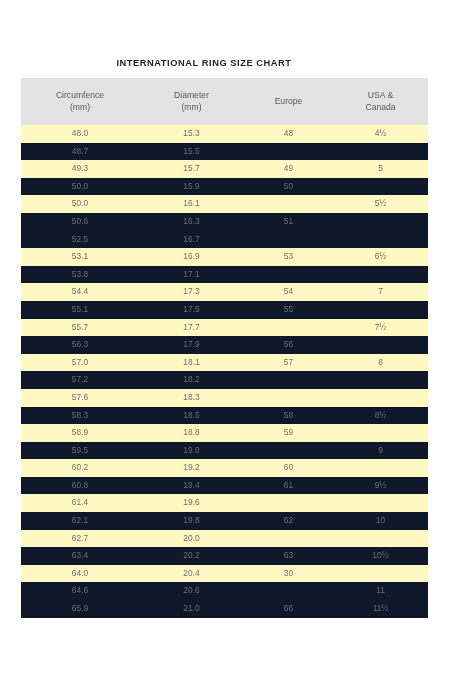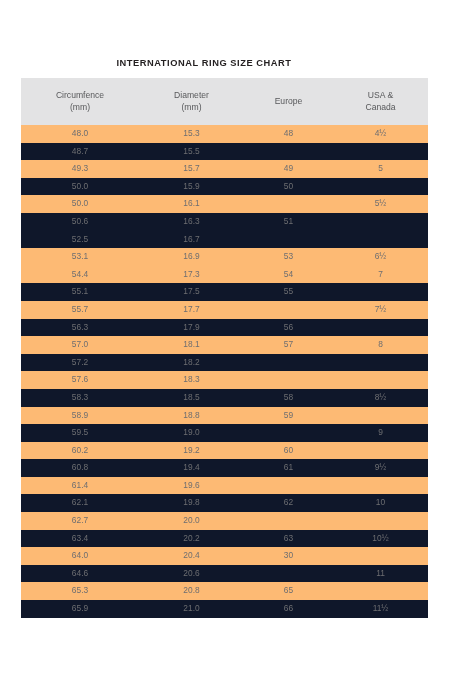--- a/index.html
+++ b/index.html
@@ -71,21 +71,21 @@
     text-align: center;
     vertical-align: middle;
     padding: 0;
     color: #6d6e71;
     white-space: nowrap;
   }
   tbody tr.stripe td {
     background: #0f172a;
   }
   tbody tr.plain td {
-    background: #fdba74;
+    background: #fef9c3;
   }
 
   
   .footer {
     position: absolute;
     left: 0;
     right: 0;
     bottom: 0;
     height: 62px;
     padding: 0 21px;
@@ -191,20 +191,26 @@
             <td>16.7</td>
             <td></td>
             <td></td>
           </tr>
           <tr class="plain">
             <td>53.1</td>
             <td>16.9</td>
             <td>53</td>
             <td>6½</td>
           </tr>
+          <tr class="stripe">
+            <td>53.8</td>
+            <td>17.1</td>
+            <td></td>
+            <td></td>
+          </tr>
           <tr class="plain">
             <td>54.4</td>
             <td>17.3</td>
             <td>54</td>
             <td>7</td>
           </tr>
           <tr class="stripe">
             <td>55.1</td>
             <td>17.5</td>
             <td>55</td>
@@ -298,26 +304,20 @@
             <td>64.0</td>
             <td>20.4</td>
             <td>30</td>
             <td></td>
           </tr>
           <tr class="stripe">
             <td>64.6</td>
             <td>20.6</td>
             <td></td>
             <td>11</td>
-          </tr>
-          <tr class="plain">
-            <td>65.3</td>
-            <td>20.8</td>
-            <td>65</td>
-            <td></td>
           </tr>
           <tr class="stripe">
             <td>65.9</td>
             <td>21.0</td>
             <td>66</td>
             <td>11½</td>
           </tr>
         </tbody>
     </table>
   </div>

